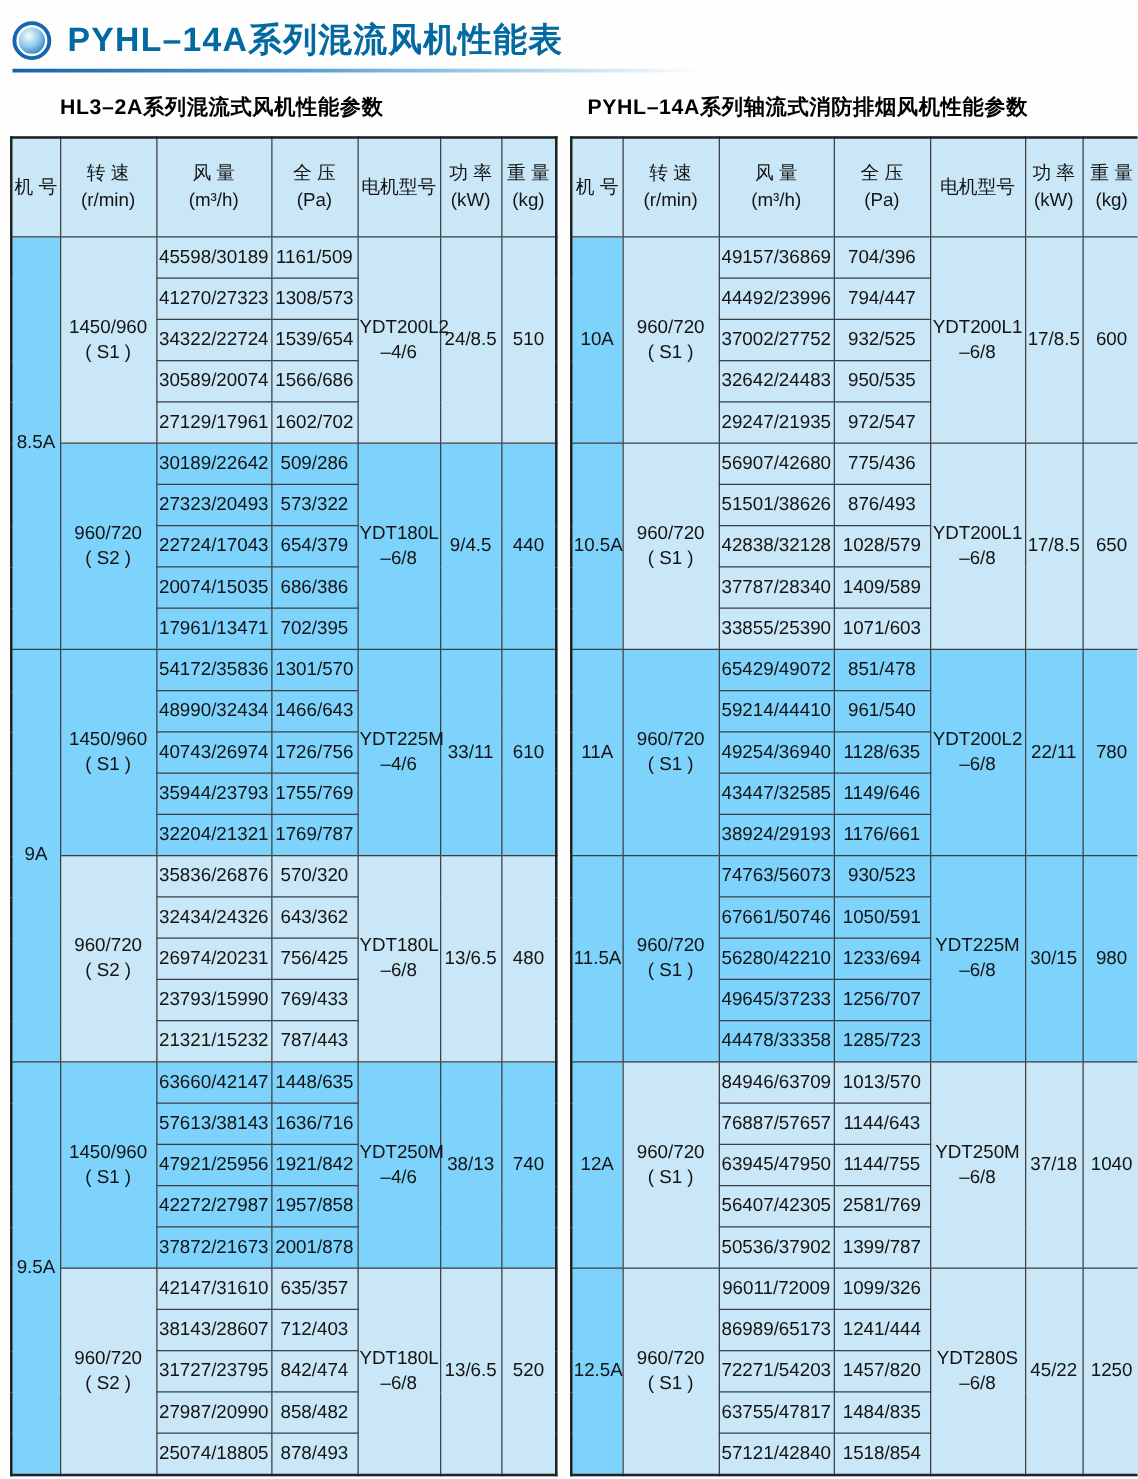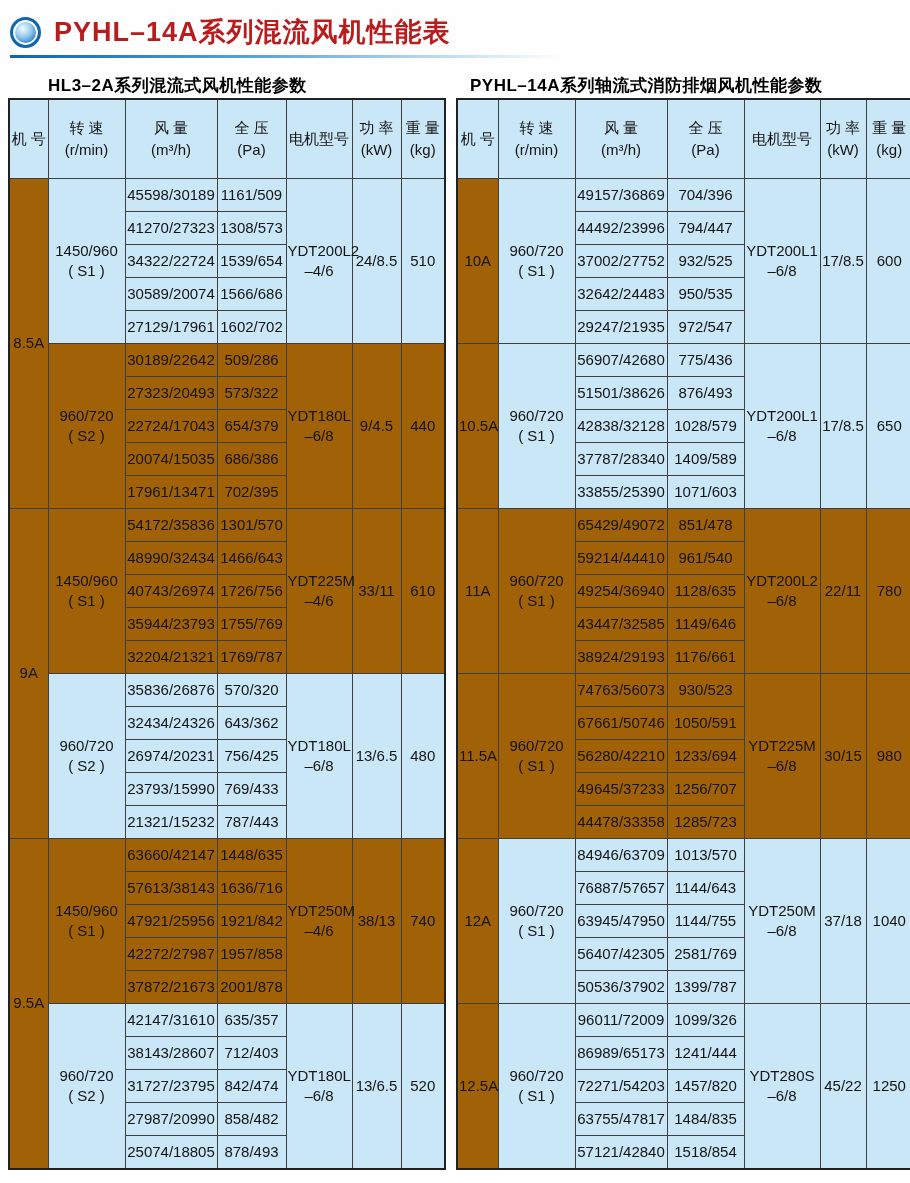--- a/index.html
+++ b/index.html
@@ -14,42 +14,42 @@
   
   .main-header{margin:2px 0 0 2px;}
   .title-row{display:flex;align-items:center;gap:13px;height:36px;}
   .bullet{
     width:25px;height:25px;border-radius:50%;flex:0 0 auto;
     border:3px solid #1467ae;
     background:radial-gradient(circle at 40% 35%, #f4fbff 0%, #8ec7ec 40%, #2e82c4 70%, #0f5ba3 100%);
     box-shadow:inset 0 0 0 2px #ffffff;
   }
   h1{
-    margin:0;font-size:27px;font-weight:bold;color:#b91c1c;letter-spacing:1px;
+    margin:0;font-size:27px;font-weight:bold;color:#0369a1;letter-spacing:1px;
     white-space:nowrap;
   }
   .title-underline{
     height:3px;width:552px;margin-top:5px;margin-left:0;
     background:linear-gradient(to right,#1164ad 0%,#5ea3d6 45%,#cfe7f6 85%,rgba(255,255,255,0) 100%);
   }
 
   
   .tables{display:flex;align-items:flex-start;gap:10px;margin-top:16px;}
   .tbl-section{flex:0 0 auto;}
   .tbl-section h2{
-    margin:0 0 1px 0;font-size:17px;font-weight:bold;color:#000;letter-spacing:0.5px;
+    margin:0 0 12px 0;font-size:17px;font-weight:bold;color:#000;letter-spacing:0.5px;
     white-space:nowrap;
   }
   .tbl-section.left h2{margin-left:40px;}
   .tbl-section.right h2{margin-left:14px;}
 
   table{
     border-collapse:collapse;table-layout:fixed;
     border:2px solid #222;
-    background:#a16207;
+    background:#7dd3fc;
   }
   .tbl-section.left table{width:436px;}
   .tbl-section.right table{width:456px;}
   th,td{
     border:1px solid #3f3f3f;
     text-align:center;vertical-align:middle;
     padding:0 1px;
     font-size:15px;line-height:1.35;
     white-space:pre-line;
     font-weight:normal;color:#141414;

